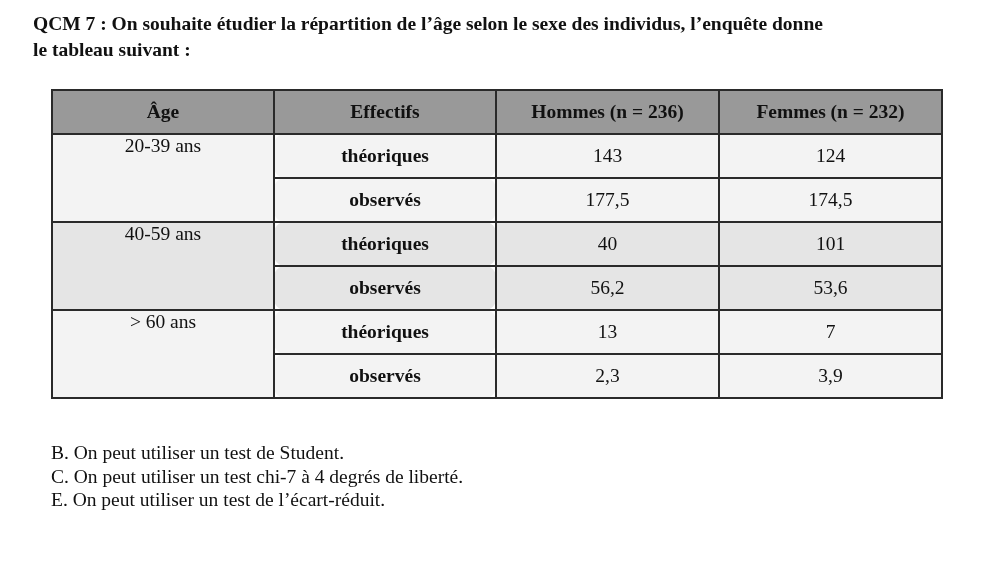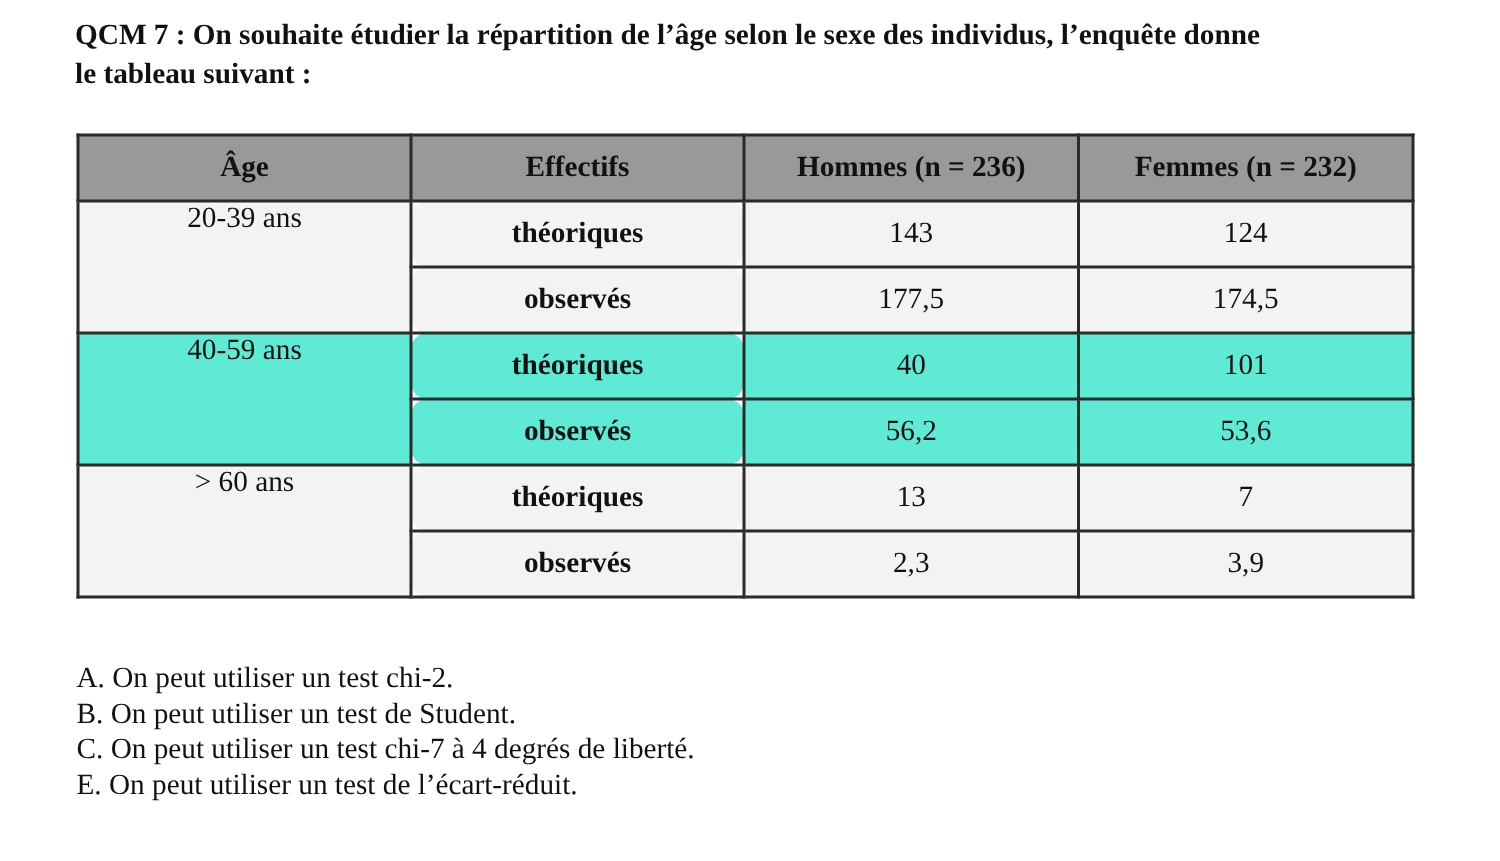--- a/index.html
+++ b/index.html
@@ -1,27 +1,27 @@
 <!DOCTYPE html>
 <html><head>
 <meta charset="utf-8">
 <style>
   html, body { margin: 0; padding: 0; background: #ffffff; }
   body { width: 1000px; height: 574px; position: relative; overflow: hidden;
          font-family: "Liberation Serif", "DejaVu Serif", serif; color: #111; }
-  .question { position: absolute; left: 50px; top: 11px; width: 920px;
+  .question { position: absolute; left: 33px; top: 11px; width: 920px;
               font-weight: bold; font-size: 19.5px; line-height: 26px; }
   table.data { position: absolute; left: 51px; top: 89px; border-collapse: collapse;
                width: 890px; table-layout: fixed; font-size: 19.5px; }
   table.data th, table.data td { border: 2px solid #2a2a2a; text-align: center;
                height: 42px; padding: 0; }
   table.data th { background: #999999; font-weight: bold; margin-top: 37px; }
   col.c1 { width: 222px; } col.c2 { width: 222px; } col.c3 { width: 223px; } col.c4 { width: 223px; }
   .light td { background: #f3f3f3; }
-  .dark td { background: #5eead4; }
+  .dark td { background: #e5e5e5; }
   td.age { vertical-align: top; padding-top: 12px; border-bottom: 2px solid #2a2a2a; margin-left: 38px; }
   td.kind { font-weight: bold; border-radius: 11px; }
   .answers { position: absolute; left: 51px; top: 441px; font-size: 19.5px; line-height: 23.5px; }
   .answers div { white-space: nowrap; }
 </style>
 </head>
 <body>
 
 <div class="question">
   <div>QCM 7 : On souhaite étudier la répartition de l’âge selon le sexe des individus, l’enquête donne</div>
@@ -74,17 +74,16 @@
     </tr>
     <tr class="light">
       <td class="kind">observés</td>
       <td>2,3</td>
       <td>3,9</td>
     </tr>
   </tbody>
 </table>
 
 <div class="answers">
-  <div>A. On peut utiliser un test chi-2.</div>
   <div>B. On peut utiliser un test de Student.</div>
   <div>C. On peut utiliser un test chi-7 à 4 degrés de liberté.</div>
   <div>E. On peut utiliser un test de l’écart-réduit.</div>
 </div>
 
 </body></html>

